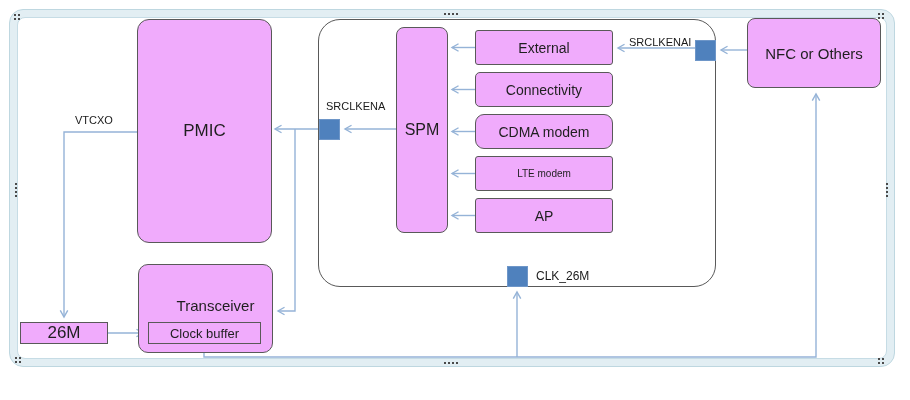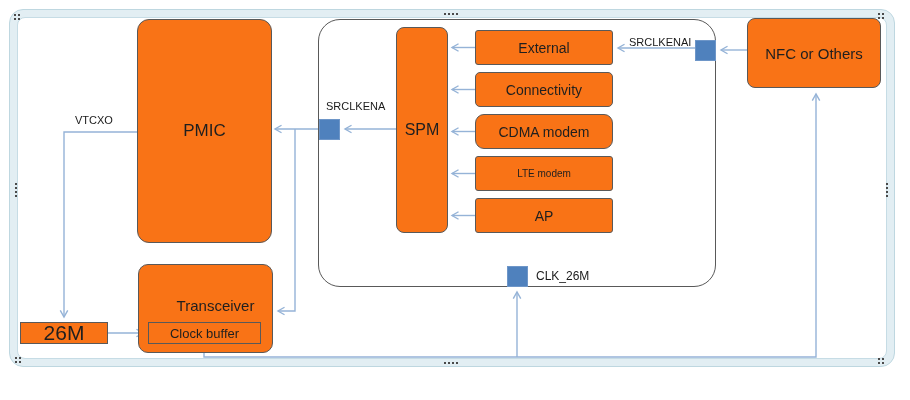--- a/index.html
+++ b/index.html
@@ -9,21 +9,21 @@
   .frame-outer{position:absolute;left:9px;top:9px;width:886px;height:358px;
                border:1px solid #bed7e0;border-radius:14px;background:#e2eef3;box-sizing:border-box;}
   .frame-inner{position:absolute;left:17px;top:17px;width:870px;height:342px;
                border:1px solid #c6dce5;border-radius:8px;background:#ffffff;box-sizing:border-box;}
   
   .dot{position:absolute;width:2px;height:2px;background:#4a4a4a;}
   .dot.corner{box-shadow:4px 0 0 #4a4a4a,0 4px 0 #4a4a4a,4px 4px 0 #4a4a4a;}
   .dot.hrow{box-shadow:4px 0 0 #4a4a4a,8px 0 0 #4a4a4a,12px 0 0 #4a4a4a;}
   .dot.vcol{box-shadow:0 4px 0 #4a4a4a,0 8px 0 #4a4a4a,0 12px 0 #4a4a4a;}
   
-  .block{position:absolute;border:1.4px solid #595959;background:#f97316;
+  .block{position:absolute;border:1.4px solid #595959;background:#f0abfc;
          display:flex;align-items:center;justify-content:center;
          box-sizing:border-box;text-align:center;}
   .container-box{position:absolute;border:1.4px solid #595959;background:transparent;
                  border-radius:22px;box-sizing:border-box;}
   .pin{position:absolute;width:21px;height:21px;background:#4f81bd;border:1px solid #6e96c8;box-sizing:border-box;}
   .sig{position:absolute;font-size:11px;font-weight:normal;color:#1a1a1a;white-space:nowrap;}
   svg.wires{position:absolute;left:0;top:0;}
 </style>
 </head>
 <body>
@@ -71,21 +71,21 @@
   <div class="block" style="left:137px;top:19px;width:135px;height:224px;border-radius:12px;font-size:17px">
     <span>PMIC</span>
   </div>
 
   <div class="block" style="left:138px;top:264px;width:135px;height:89px;border-radius:10px;align-items:flex-start"></div>
   <div style="position:absolute;left:138px;top:297px;width:155px;text-align:center;font-size:15px">Transceiver</div>
   <div class="block" style="left:148px;top:322px;width:113px;height:22px;border-width:1.5px;font-size:13px">
     <span>Clock buffer</span>
   </div>
 
-  <div class="block" style="left:20px;top:322px;width:88px;height:22px;border-width:1.5px;font-size:21px">
+  <div class="block" style="left:20px;top:322px;width:88px;height:22px;border-width:1.5px;font-size:17px">
     <span>26M</span>
   </div>
 
   <div class="block" style="left:396px;top:27px;width:52px;height:206px;border-radius:8px;font-size:16px">
     <span>SPM</span>
   </div>
 
   <div class="block" style="left:475px;top:30px;width:138px;height:35px;border-radius:3px;font-size:14px">
     <span>External</span>
   </div>

